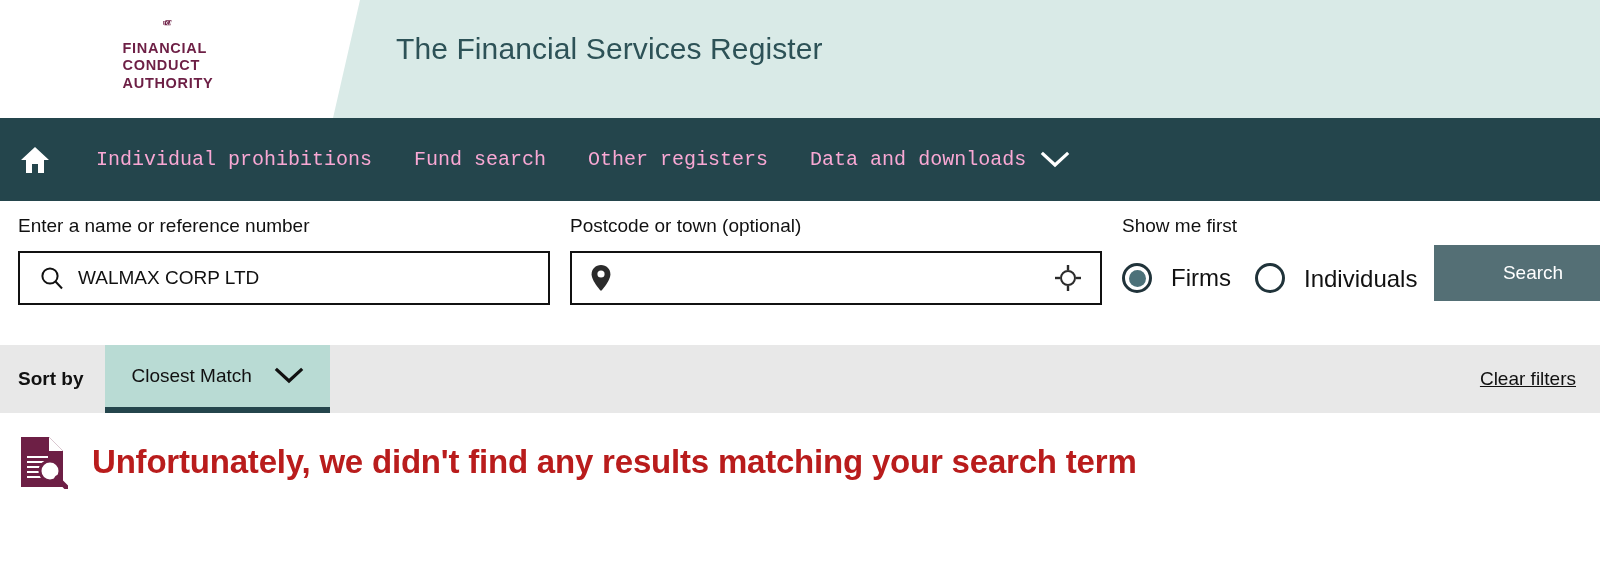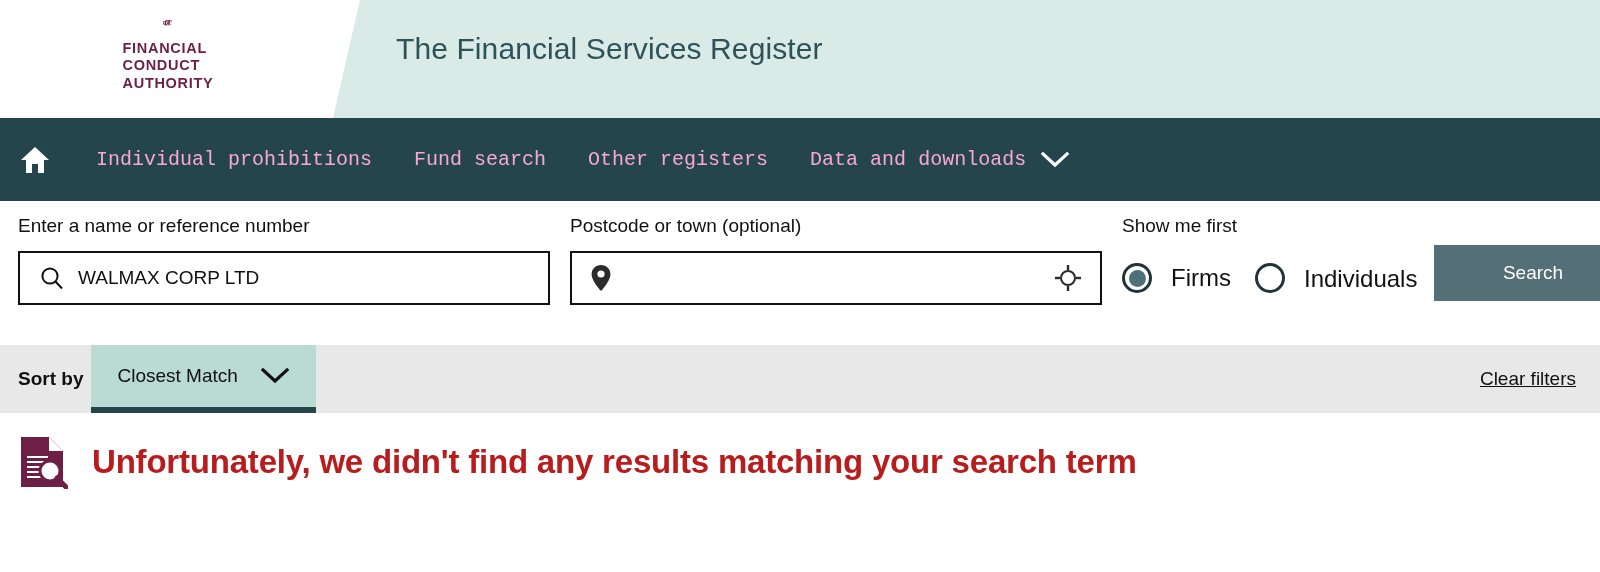--- a/index.html
+++ b/index.html
@@ -143,21 +143,21 @@
     height: 68px;
     background: #e8e8e8;
     display: flex;
     align-items: center;
   }
   .sort-label {
     font-size: 19px;
     font-weight: bold;
     color: #111111;
     margin-left: 18px;
-    margin-right: 8px;
+    margin-right: 22px;
   }
   .sort-select {
     align-self: stretch;
     background: #b9dbd4;
     border-bottom: 6px solid #24454c;
     display: flex;
     align-items: center;
     gap: 22px;
     padding: 0 26px 0 26px;
     cursor: pointer;

